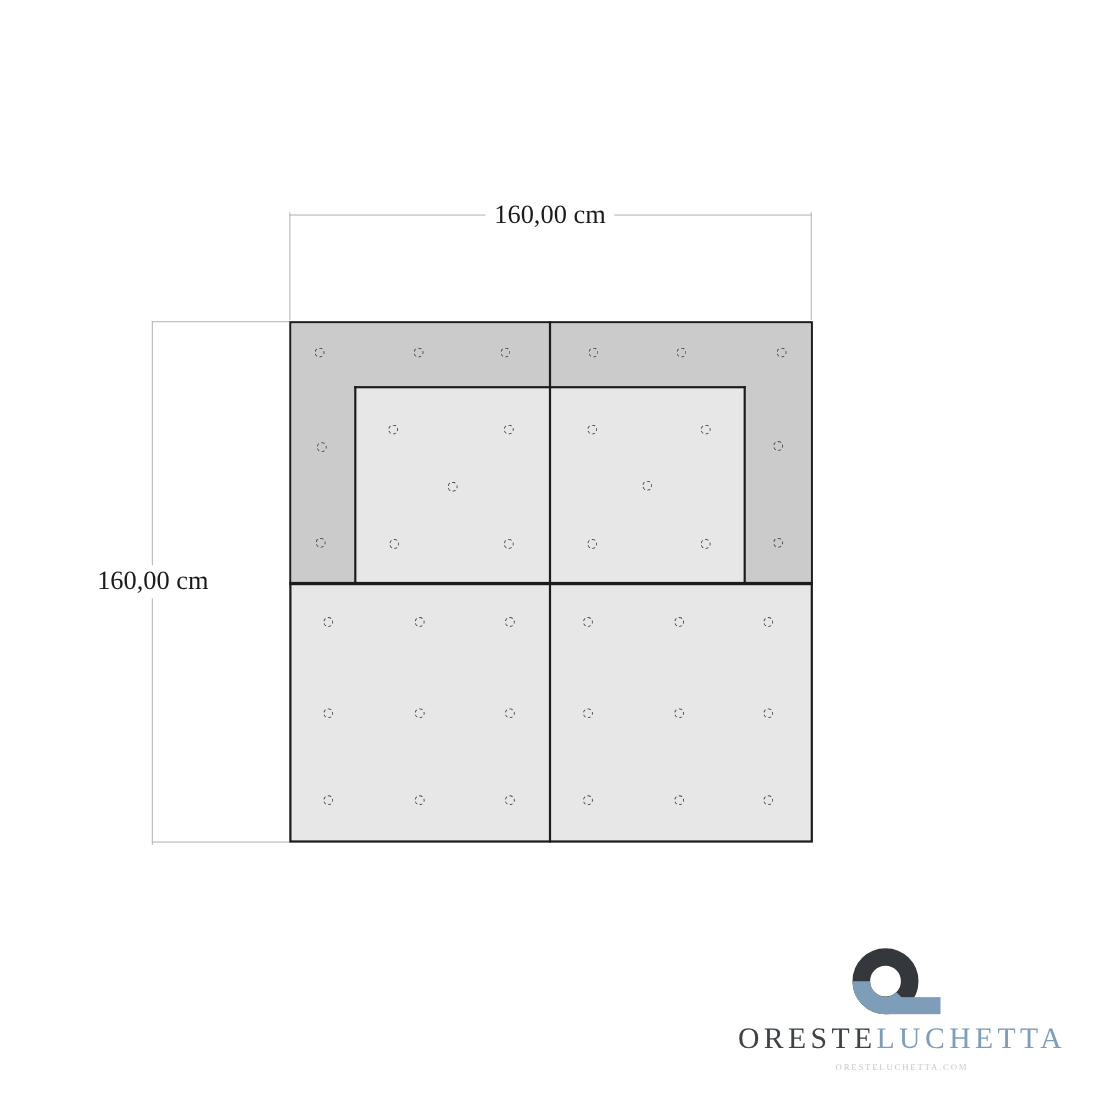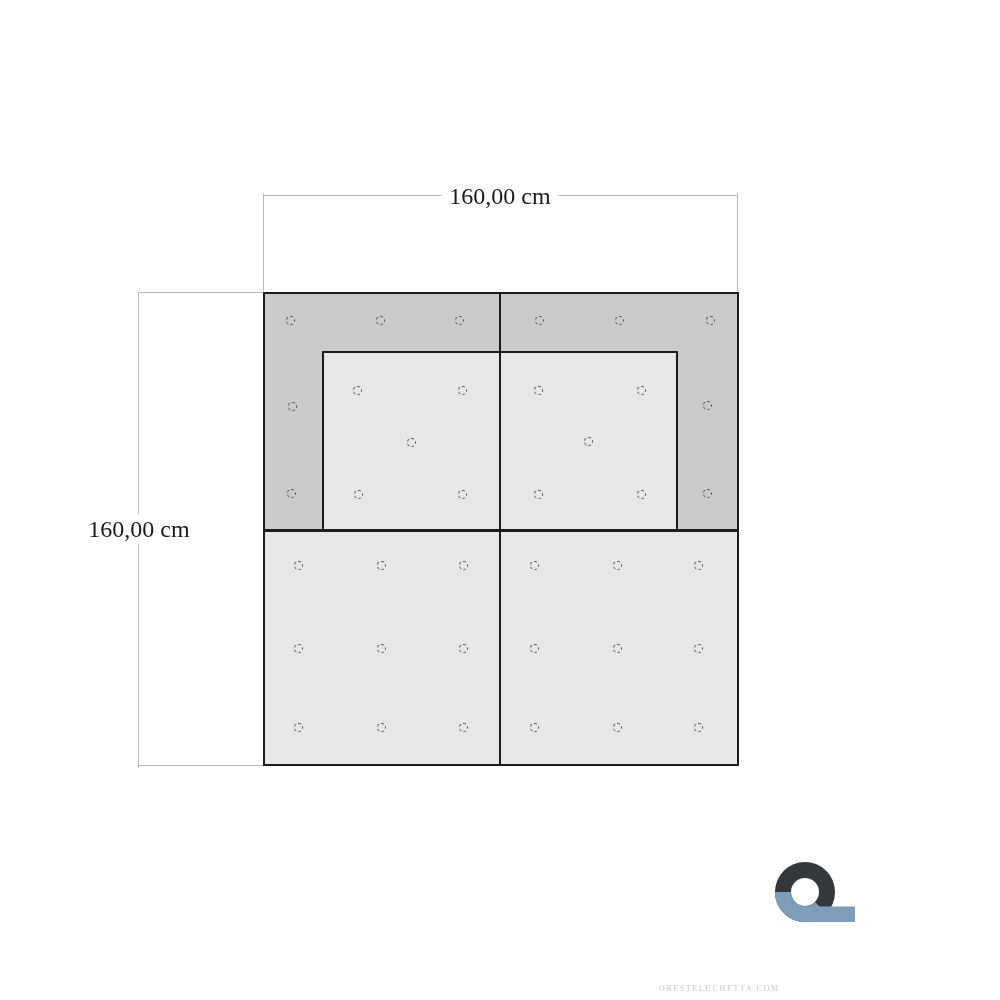--- a/index.html
+++ b/index.html
@@ -56,22 +56,22 @@
   .ring-dark{fill:#ffffff;stroke:var(--mark-dark);stroke-width:16;}
   .ring-blue{fill:none;stroke:var(--mark-blue);stroke-width:16;}
   .bar-blue{fill:var(--mark-blue);}
   #brand-wordmark{
     left:659px;top:929px;width:322px;text-align:center;
     font-size:27px;font-weight:300;letter-spacing:4px;white-space:nowrap;
   }
   #brand-primary{color:var(--text-dark);}
   #brand-secondary{color:var(--text-blue);}
   #website-url{
-    left:659px;top:966px;width:322px;
-    font-size:8px;letter-spacing:1.6px;color:var(--website-gray);white-space:nowrap;margin-top:18px;
+    left:659px;top:966px;width:322px;text-align:center;
+    font-size:8px;letter-spacing:1.6px;color:var(--website-gray);white-space:nowrap;
   }
 </style>
 </head>
 <body>
 
 <div id="canvas">
 
   <div class="abs dim-h" style="left:263px;top:195px;width:475px;"></div>
   <div class="abs dim-v" style="left:263px;top:193px;height:98px;"></div>
   <div class="abs dim-v" style="left:737px;top:193px;height:98px;"></div>
@@ -126,15 +126,18 @@
       <div class="hole" style="left: 530px; top: 723px;"></div>
       <div class="hole" style="left: 613px; top: 723px;"></div>
       <div class="hole" style="left: 694px; top: 723px;"></div>
     </div>
 
   <svg class="abs" id="logo-mark" width="88" height="74" viewBox="0 0 88 74">
     <circle class="ring-dark" cx="33" cy="36" r="22"></circle>
     <path class="ring-blue" d="M 11 36 A 22 22 0 0 0 48.6 51.6"></path>
     <rect class="bar-blue" x="33" y="50.5" width="50" height="15.5"></rect>
   </svg>
+  <div class="abs" id="brand-wordmark">
+    <span id="brand-primary">ORESTE</span><span id="brand-secondary">LUCHETTA</span>
+  </div>
   <div class="abs" id="website-url">ORESTELUCHETTA.COM</div>
 
 </div>
 
 </body></html>

